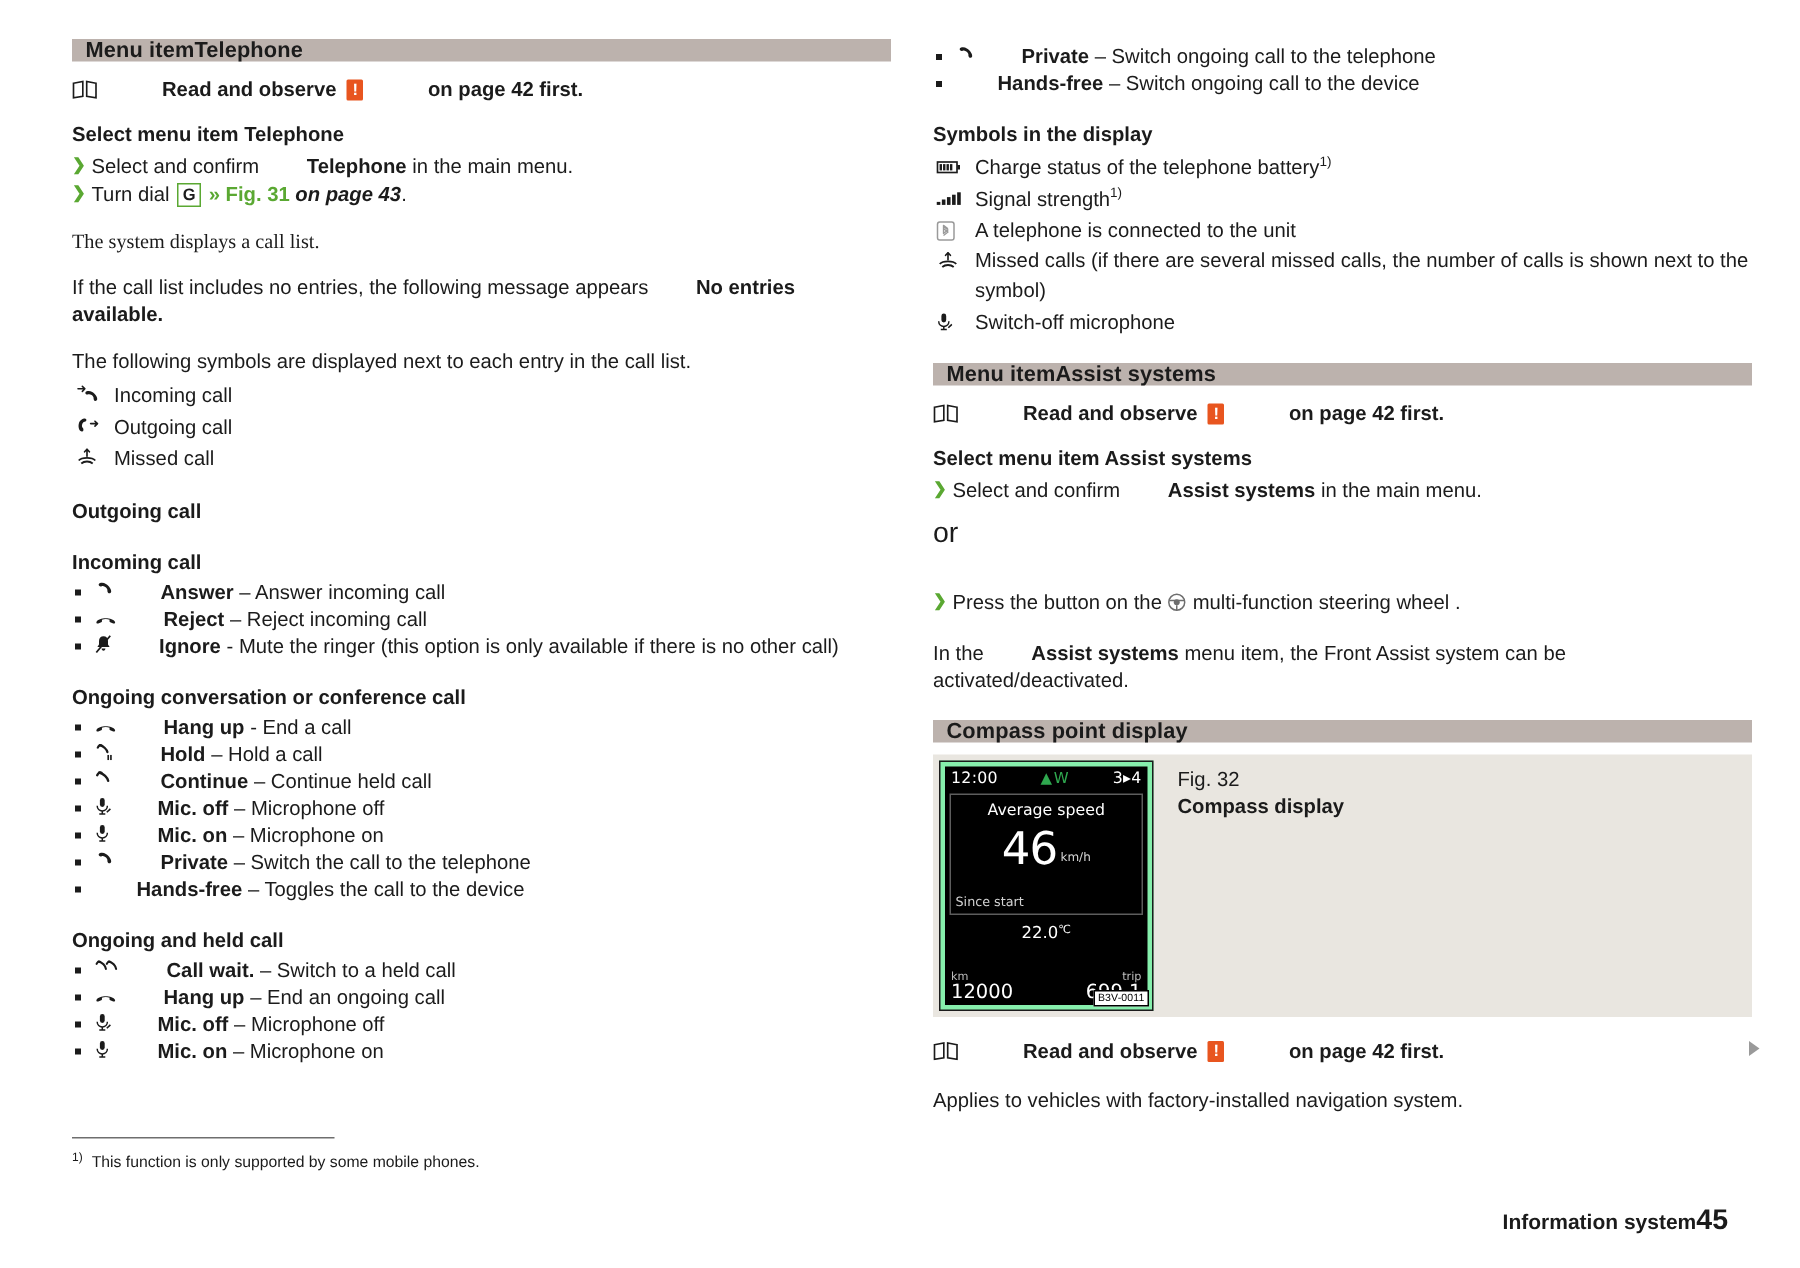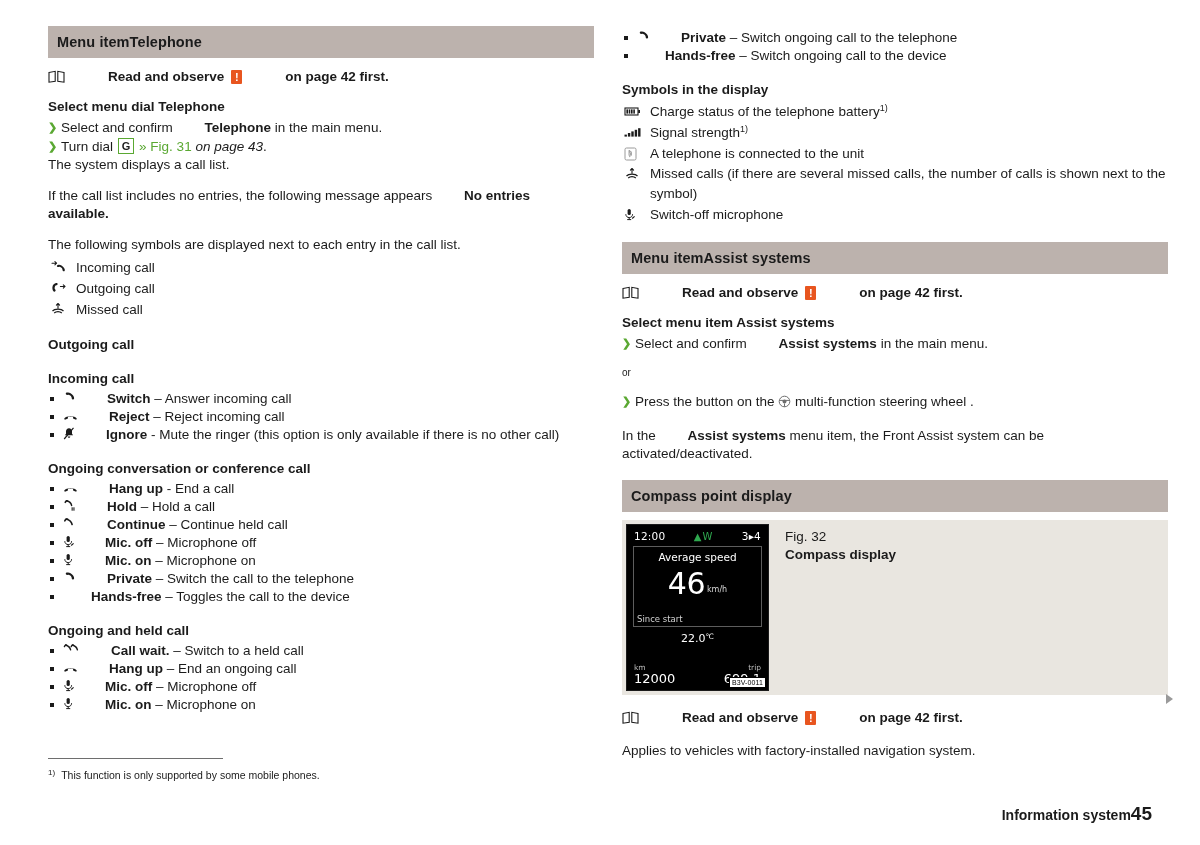--- a/index.html
+++ b/index.html
@@ -15,21 +15,21 @@
   .page{position:relative;width:1200px;height:845px;}
 
   
   .col{position:absolute;top:26px;width:546px;}
   .col-left{left:48px;}
   .col-right{left:622px;}
 
   
   .sec-bar{
     background:#bcb2ad;
-    height:32px;
+    height:15px;
     display:flex;align-items:center;
     padding-left:9px;
     margin-bottom:11px;
     box-sizing:border-box;
   }
   .sec-bar .t{font-size:14.5px;font-weight:bold;letter-spacing:.1px;color:#1b1b1b;}
 
   
   .note{
     display:flex;align-items:center;gap:7px;
@@ -51,39 +51,39 @@
     font-size:13.5px;font-weight:bold;margin:0 0 2px 0;padding:0;
     line-height:18px;
   }
   h3.sub.gap{margin-top:16px;}
 
   
   p.body{
     font-size:13.5px;line-height:18px;margin:0 0 13px 0;padding:0;
   }
   p.body.tight{margin-bottom:0;}
-  p.or{font-size:10px;line-height:18px;margin:11px 0 10px 0;}
+  p.or{font-size:19px;line-height:18px;margin:11px 0 27px 0;}
 
   
   ul.steps{list-style:none;margin:0 0 0 0;padding:0;}
   ul.steps li{
     font-size:13.5px;line-height:19px;
     position:relative;padding-left:13px;margin:0;
   }
   ul.steps li::before{
     content:"\276F";
     position:absolute;left:0;top:0;
     color:#5aa832;font-size:11px;line-height:19px;font-weight:bold;
   }
   .gbox{
     display:inline-block;border:1.3px solid #5aa832;color:#1b1b1b;
     font-size:11px;font-weight:bold;line-height:12px;
     padding:1px 3px 1px 3px;vertical-align:1px;margin:0 1px;
   }
-  .xref{color:#5aa832;}
+  .xref{color:#5aa832;font-weight:bold;}
   .xref i{font-style:italic;color:#1b1b1b;}
 
   
   ul.symlist{list-style:none;margin:0;padding:0;}
   ul.symlist li{
     font-size:13.5px;line-height:21px;
     display:flex;align-items:flex-start;gap:0;
     padding-left:2px;
   }
   ul.symlist li .ic{
@@ -110,21 +110,21 @@
 
   
   .figwrap{
     background:#e9e6e0;
     width:546px;height:175px;
     position:relative;box-sizing:border-box;
     margin-top:0;
   }
   .figimg{
     position:absolute;left:4px;top:4px;width:143px;height:167px;
-    background:#000000;border:1px solid #1b1b1b;box-sizing:border-box;
+    background:#86efac;border:1px solid #1b1b1b;box-sizing:border-box;
     padding:3px;
   }
   .screen{
     width:100%;height:100%;background:#000;position:relative;
     font-family:"DejaVu Sans", sans-serif;color:#fff;
   }
   .scr-top{
     display:flex;align-items:center;justify-content:space-between;
     font-size:10.5px;padding:2px 4px 2px 4px;letter-spacing:.2px;
   }
@@ -200,28 +200,28 @@
         <svg class="gly" width="17" height="13" viewBox="0 0 17 13">
           <path d="M1 2.5 L7.2 1.3 L7.2 11.2 L1 12.2 Z" fill="none" stroke="#1b1b1b" stroke-width="1.1"></path>
           <path d="M16 2.5 L9.8 1.3 L9.8 11.2 L16 12.2 Z" fill="none" stroke="#1b1b1b" stroke-width="1.1"></path>
         </svg>
       </span>
       <span class="txt">Read and observe</span>
       <span class="warn">!</span>
       <span class="txt">on page 42 first.</span>
     </div>
 
-    <h3 class="sub">Select menu dial Telephone</h3>
+    <h3 class="sub">Select menu item Telephone</h3>
 
     <ul class="steps">
       <li><span>Select and confirm </span><span class="bold">Telephone</span><span> in the main menu.</span></li>
       <li><span>Turn dial </span><span class="gbox">G</span> <span class="xref"><span>» Fig. 31</span><i> on page 43</i></span><span>.</span></li>
     </ul>
 
-    <p class="body" style="">The system displays a call list.</p>
+    <p class="body" style="margin-top:13px;font-family:Liberation Serif, serif;">The system displays a call list.</p>
 
     <p class="body"><span>If the call list includes no entries, the following message appears </span><span class="bold">No entries available.</span></p>
 
     <p class="body tight">The following symbols are displayed next to each entry in the call list.</p>
 
     <ul class="symlist" style="margin-top:3px;">
       <li>
         <span class="ic">
           <svg class="gly" width="18" height="16" viewBox="0 0 18 16">
             <path d="M11.5 5.4 c 2.2 1.4 3.6 3.6 3.3 5 c -.2 .9 -1.3 1.2 -1.8 .7 c -.4 -.4 -.7 -1.1 -.6 -1.6 c .1 -.6 -.4 -1.4 -1.3 -2.1 c -.9 -.6 -1.8 -.8 -2.3 -.5 c -.5 .3 -1.2 .2 -1.6 -.2 c -.6 -.6 -.3 -1.6 .6 -1.8 c 1.4 -.4 2.6 -.1 3.7 .5 Z" fill="#1b1b1b"></path>
@@ -254,21 +254,21 @@
     <h3 class="sub gap">Outgoing call</h3>
 
     <h3 class="sub gap">Incoming call</h3>
     <ul class="sqlist">
       <li>
         <span class="ic">
           <svg class="gly" width="13" height="13" viewBox="0 0 13 13">
             <path d="M7.6 2.3 c 2.3 1.4 3.8 3.8 3.5 5.3 c -.2 .9 -1.4 1.2 -1.9 .7 c -.4 -.4 -.7 -1.2 -.6 -1.7 c .1 -.6 -.4 -1.5 -1.4 -2.2 c -1 -.7 -1.9 -.9 -2.4 -.6 c -.5 .3 -1.3 .2 -1.7 -.3 c -.6 -.6 -.3 -1.7 .6 -1.9 c 1.5 -.4 2.8 -.1 3.9 .7 Z" fill="#1b1b1b"></path>
           </svg>
         </span>
-        <span class="lb"><span class="bold">Switch</span><span> – Answer incoming call</span></span>
+        <span class="lb"><span class="bold">Answer</span><span> – Answer incoming call</span></span>
       </li>
       <li>
         <span class="ic">
           <svg class="gly" width="15" height="11" viewBox="0 0 15 11">
             <path d="M1.3 7.6 c 1.6 -3.2 10.8 -3.2 12.4 0 c .3 .7 -.5 1.3 -1.2 1 l -2 -.8 c -.4 -.2 -.6 -.6 -.5 -1 l .1 -.7 c -1.7 -.5 -3.5 -.5 -5.2 0 l .1 .7 c .1 .4 -.1 .8 -.5 1 l -2 .8 c -.7 .3 -1.5 -.3 -1.2 -1 Z" fill="#1b1b1b"></path>
           </svg>
         </span>
         <span class="lb"><span class="bold">Reject</span><span> – Reject incoming call</span></span>
       </li>
       <li>

